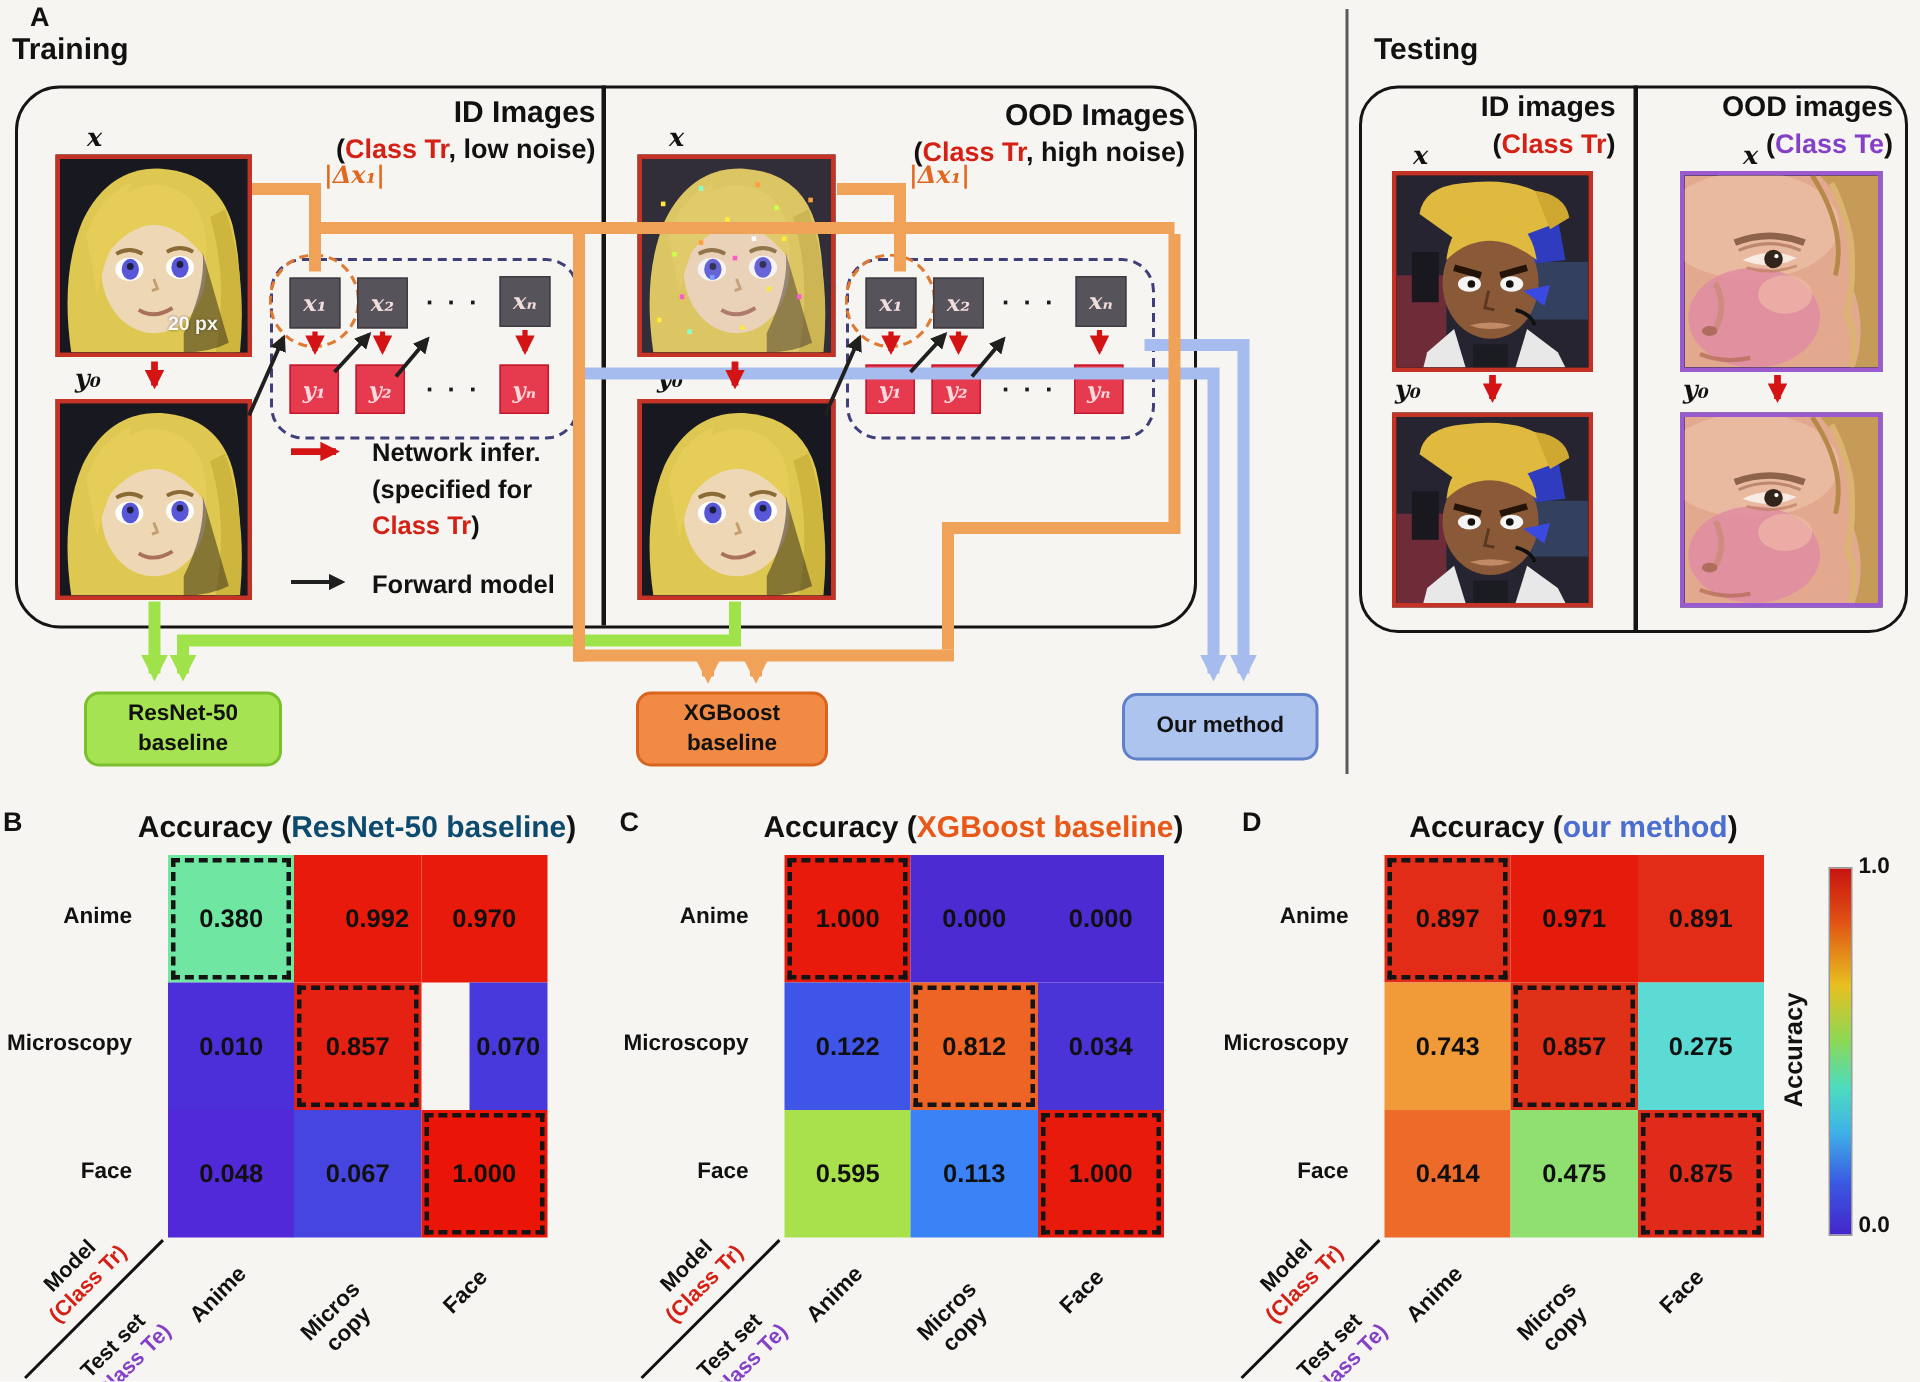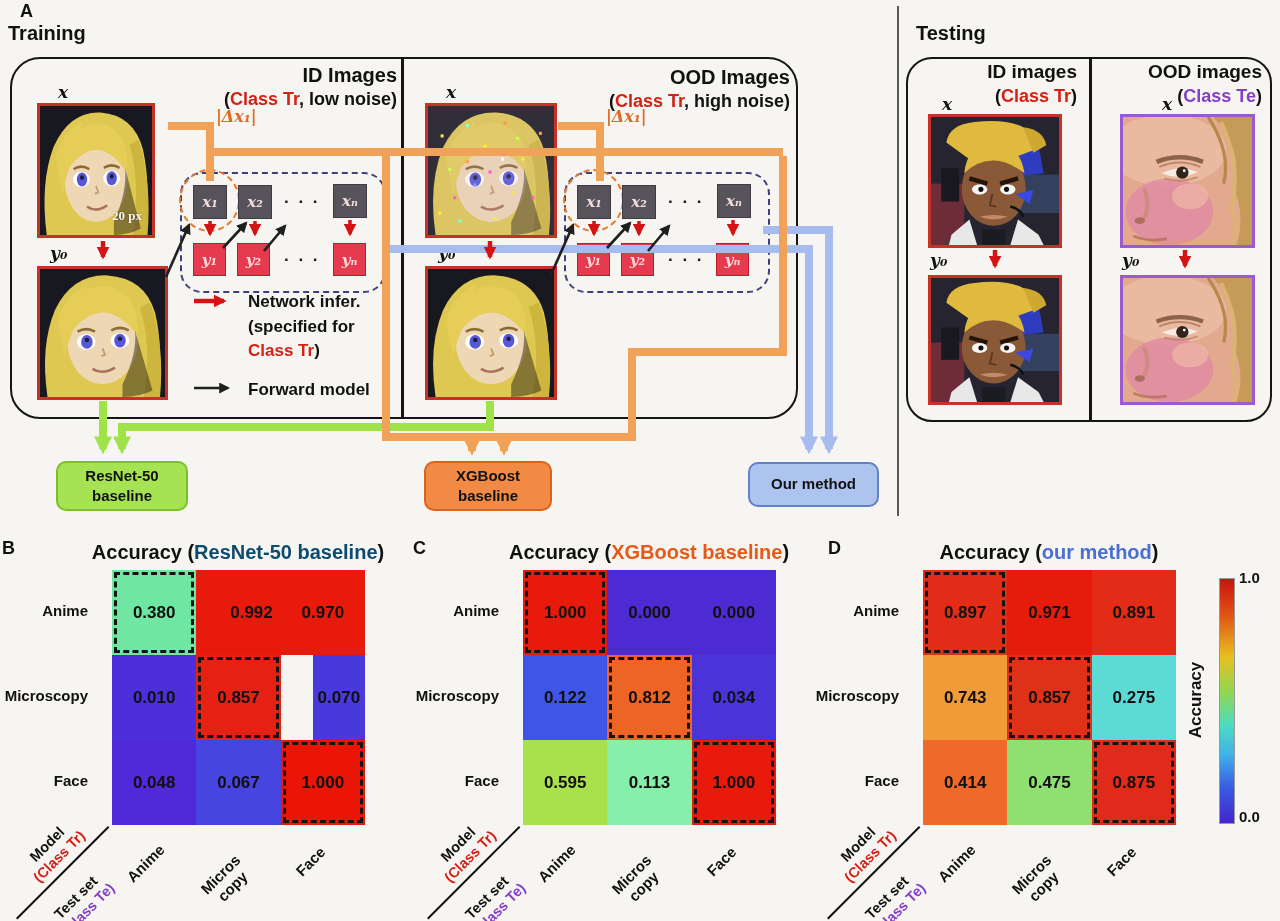--- a/index.html
+++ b/index.html
@@ -184,21 +184,21 @@
 
   <div class="abs math" style="left:58px;top:82px;">x</div>
   <div class="abs math" style="left:50px;top:243px;">y₀</div>
   <div class="abs math" style="left:446px;top:82px;">x</div>
   <div class="abs math" style="left:438px;top:243px;">y₀</div>
   <div class="abs math" style="left:942px;top:94px;">x</div>
   <div class="abs math" style="left:930px;top:250px;">y₀</div>
   <div class="abs math" style="left:1162px;top:94px;">x</div>
   <div class="abs math" style="left:1122px;top:250px;">y₀</div>
 
-  <div class="imgbox" style="left:37px;top:103px;width:118px;height:135px;font-family:Liberation Serif, serif;">
+  <div class="imgbox" style="left:37px;top:103px;width:131px;height:135px;">
     <svg viewBox="0 0 100 100" preserveAspectRatio="none">
         <use href="#girl-clean"></use>
       </svg>
     <div class="overlay-20px" style="left:72px;top:102px;">20 px</div>
   </div>
   <div class="imgbox" style="left:37px;top:266px;width:131px;height:134px;">
     <svg viewBox="0 0 100 100" preserveAspectRatio="none">
         <use href="#girl-clean"></use>
       </svg>
   </div>
@@ -367,21 +367,21 @@
     <div class="hm-letter">C</div>
     <div class="hm-title"><span>Accuracy (</span><span style="color: rgb(232, 88, 24);">XGBoost baseline</span><span>)</span></div>
     <div class="hm-grid">
         <div class="hm-cell diag" style="background: rgb(232, 26, 12);">1.000</div>
         <div class="hm-cell" style="background: rgb(76, 43, 211);">0.000</div>
         <div class="hm-cell" style="background: rgb(76, 43, 211);">0.000</div>
         <div class="hm-cell" style="background: rgb(63, 85, 232);">0.122</div>
         <div class="hm-cell diag" style="background: rgb(238, 100, 37);">0.812</div>
         <div class="hm-cell" style="background: rgb(74, 52, 216);">0.034</div>
         <div class="hm-cell" style="background: rgb(168, 225, 76);">0.595</div>
-        <div class="hm-cell" style="background: #86efac;">0.113</div>
+        <div class="hm-cell" style="background: #3b82f6;">0.113</div>
         <div class="hm-cell diag" style="background: rgb(232, 26, 12);">1.000</div>
       </div>
     <div class="hm-rowlab" style="top:72px;">Anime</div>
     <div class="hm-rowlab" style="top:157px;">Microscopy</div>
     <div class="hm-rowlab" style="top:242px;">Face</div>
     <div class="hm-collab" style="left:124px;top:344px;">Anime</div>
     <div class="hm-collab" style="left:198px;top:356px;">Micros
 copy</div>
     <div class="hm-collab" style="left:293px;top:338px;">Face</div>
     <div class="hm-corner" style="left:18px;top:332px;"><span>Model</span><br><span class="cls-tr">(Class Tr)</span></div>

